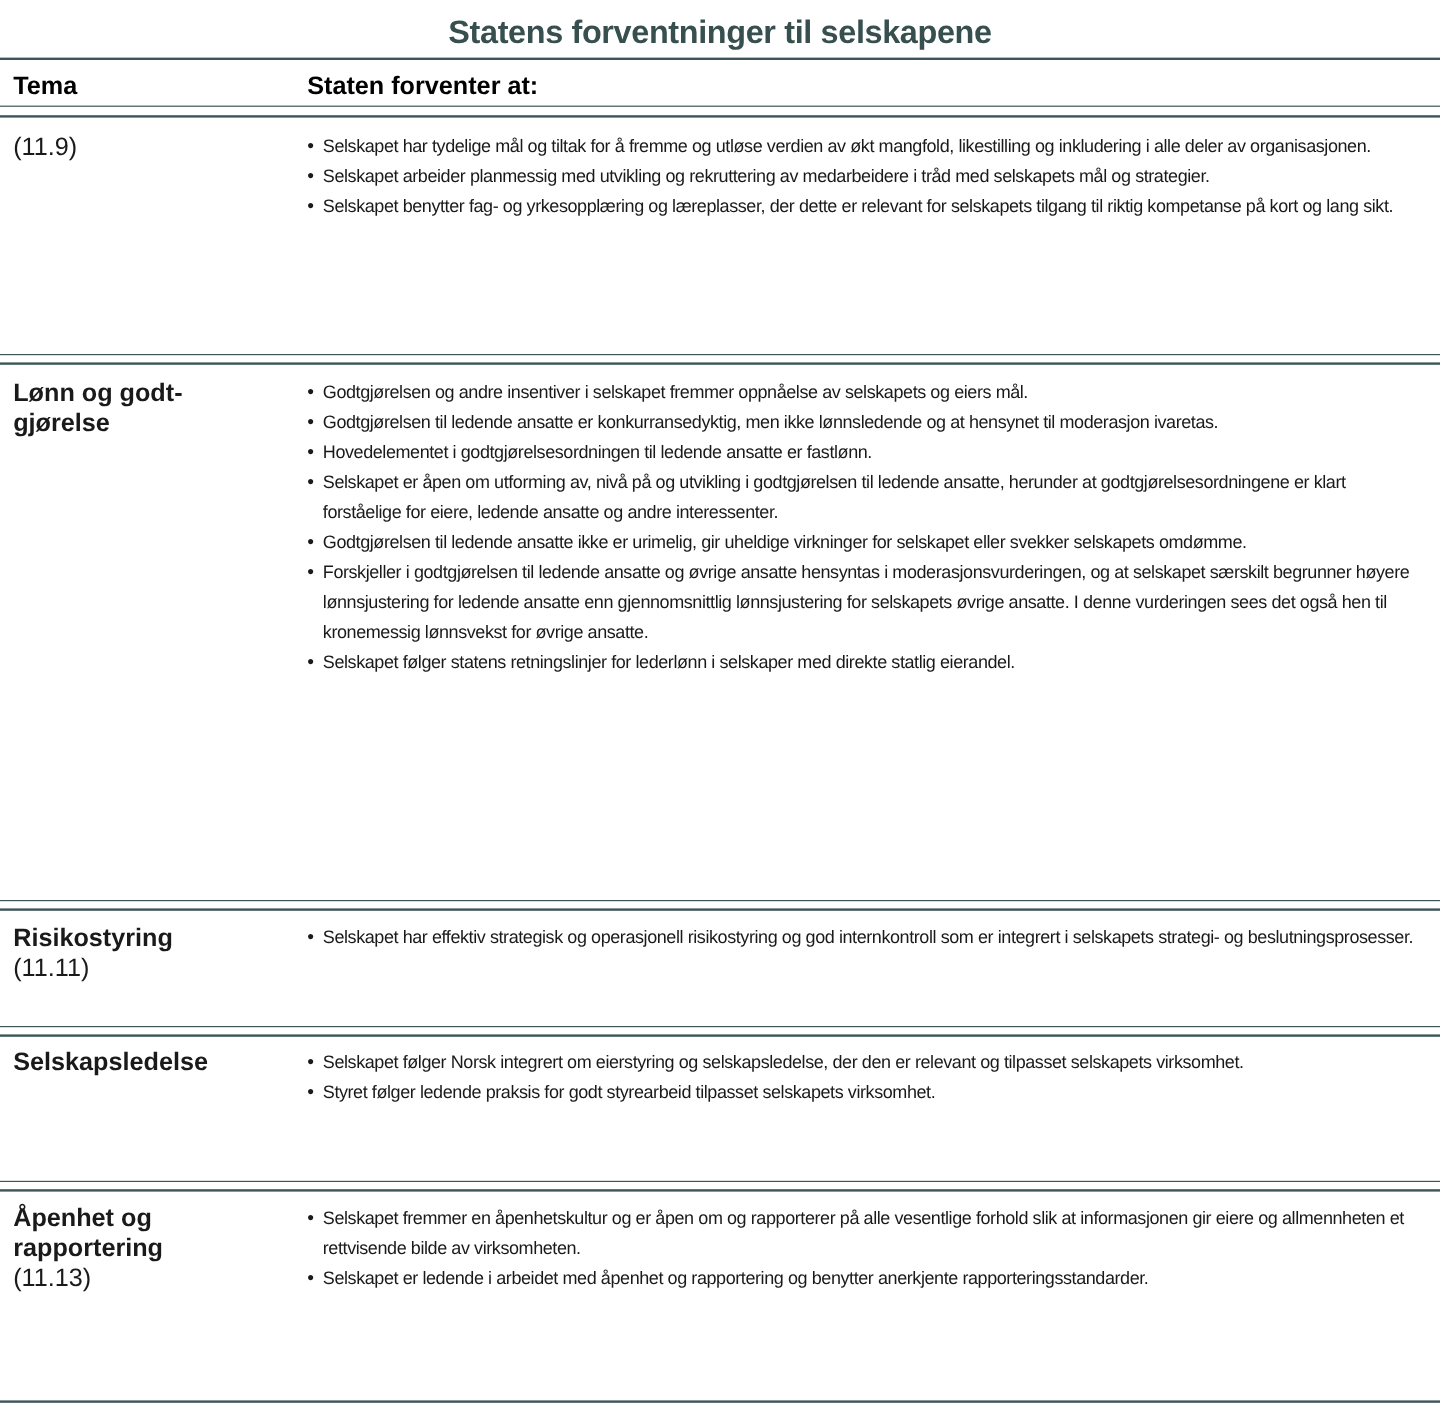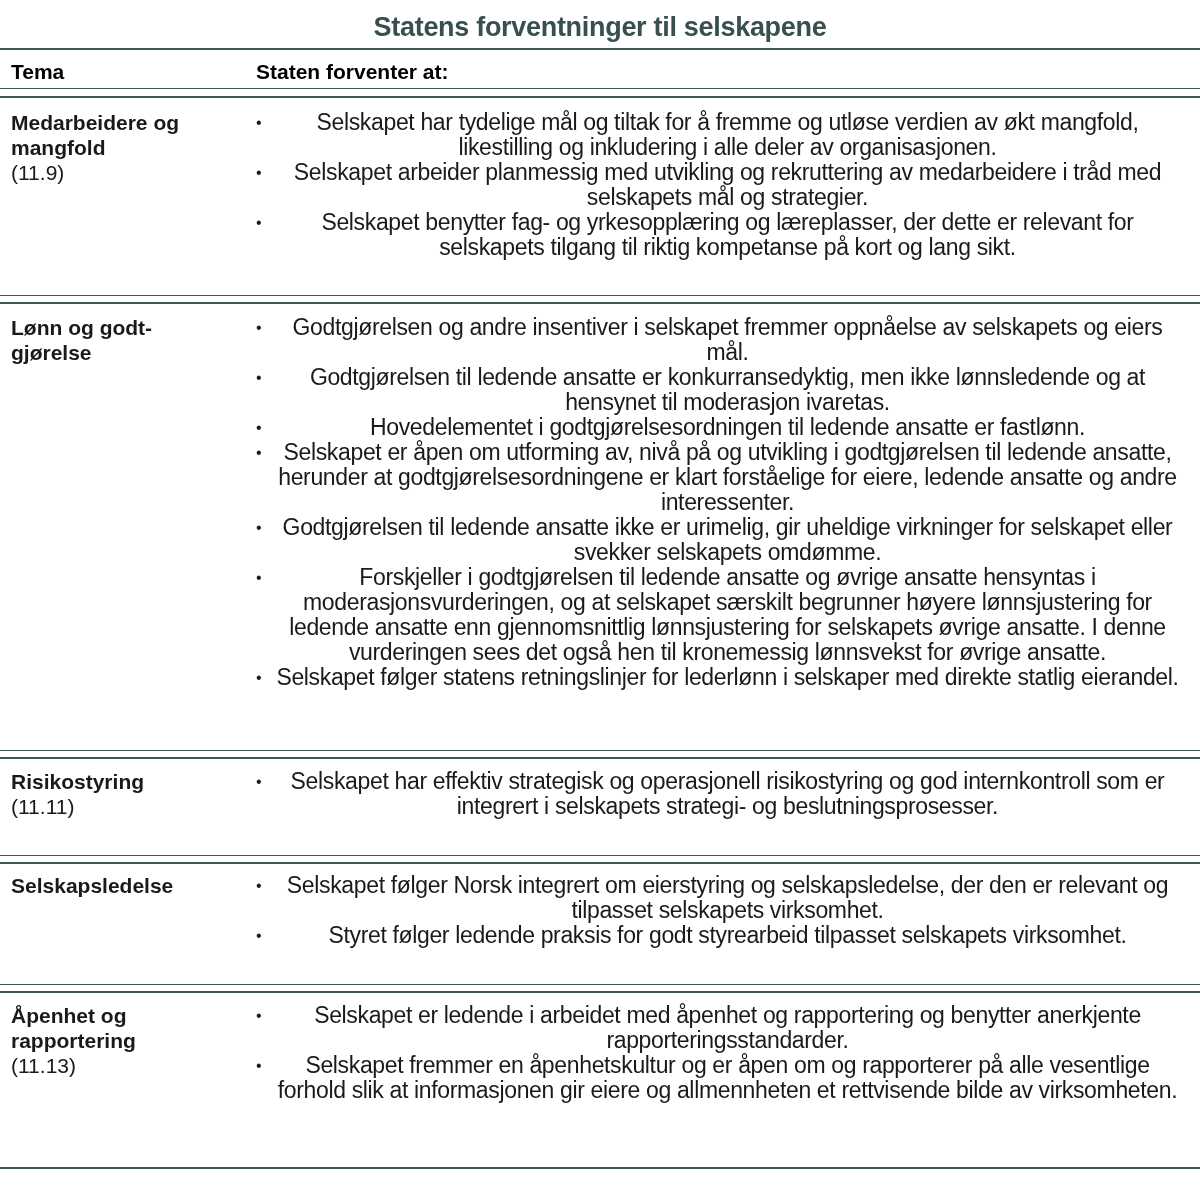--- a/index.html
+++ b/index.html
@@ -7,38 +7,37 @@
          font-family: "Liberation Sans", sans-serif; color: #1a1a1a; }
   .title { position: absolute; top: 12px; left: 0; width: 1200px; text-align: center;
            font-size: 27px; font-weight: bold; color: #37504f; letter-spacing: -0.3px; }
   .rule { position: absolute; left: 0; width: 1200px; height: 2px; background: #3e5559; }
   .rule.thin { height: 1px; }
   .hdr { position: absolute; top: 60px; font-size: 21px; font-weight: bold; color: #000000; }
   .row { position: absolute; left: 0; width: 1200px; }
   .tema { position: absolute; left: 11px; top: 0; width: 230px; font-size: 21px; line-height: 25px; }
   .tema .nm { font-weight: bold; }
   .bullets { position: absolute; left: 256px; top: 0; width: 930px; margin: 0; padding: 0; list-style: none;
-             font-size: 23px; line-height: 25px; letter-spacing: -0.35px; text-align: center; }
+             font-size: 15px; line-height: 25px; letter-spacing: -0.35px; }
   .bullets li { position: relative; padding-left: 13px; }
   .bullets li::before { content: "\2022"; position: absolute; left: 0; top: 0; font-size: 16px; }
 </style>
 </head>
 <body>
 
 <div class="title">Statens forventninger til selskapene</div>
 
 <div class="rule" style="top:48px"></div>
 <div class="hdr" style="left:11px">Tema</div>
 <div class="hdr" style="left:256px">Staten forventer at:</div>
 <div class="rule thin" style="top:88px"></div>
 <div class="rule" style="top:96px"></div>
 
 <div class="row" style="top:110px">
   <div class="tema">
-    <div class="nm">Medarbeidere og<br>mangfold</div>
     <div>(11.9)</div>
   </div>
   <ul class="bullets">
     <li>Selskapet har tydelige mål og tiltak for å fremme og utløse verdien av økt mangfold, likestilling og inkludering i alle deler av organisasjonen.</li>
     <li>Selskapet arbeider planmessig med utvikling og rekruttering av medarbeidere i tråd med selskapets mål og strategier.</li>
     <li>Selskapet benytter fag- og yrkesopplæring og læreplasser, der dette er relevant for selskapets tilgang til riktig kompetanse på kort og lang sikt.</li>
   </ul>
 </div>
 
 <div class="rule thin" style="top:295px"></div>
@@ -87,18 +86,18 @@
 
 <div class="rule thin" style="top:984px"></div>
 <div class="rule" style="top:991px"></div>
 
 <div class="row" style="top:1003px">
   <div class="tema">
     <div class="nm">Åpenhet og<br>rapportering</div>
     <div>(11.13)</div>
   </div>
   <ul class="bullets">
+    <li>Selskapet fremmer en åpenhetskultur og er åpen om og rapporterer på alle vesentlige forhold slik at informasjonen gir eiere og allmennheten et rettvisende bilde av virksomheten.</li>
     <li>Selskapet er ledende i arbeidet med åpenhet og rapportering og benytter anerkjente rapporteringsstandarder.</li>
-    <li>Selskapet fremmer en åpenhetskultur og er åpen om og rapporterer på alle vesentlige forhold slik at informasjonen gir eiere og allmennheten et rettvisende bilde av virksomheten.</li>
   </ul>
 </div>
 
 <div class="rule" style="top:1167px"></div>
 
 </body></html>

